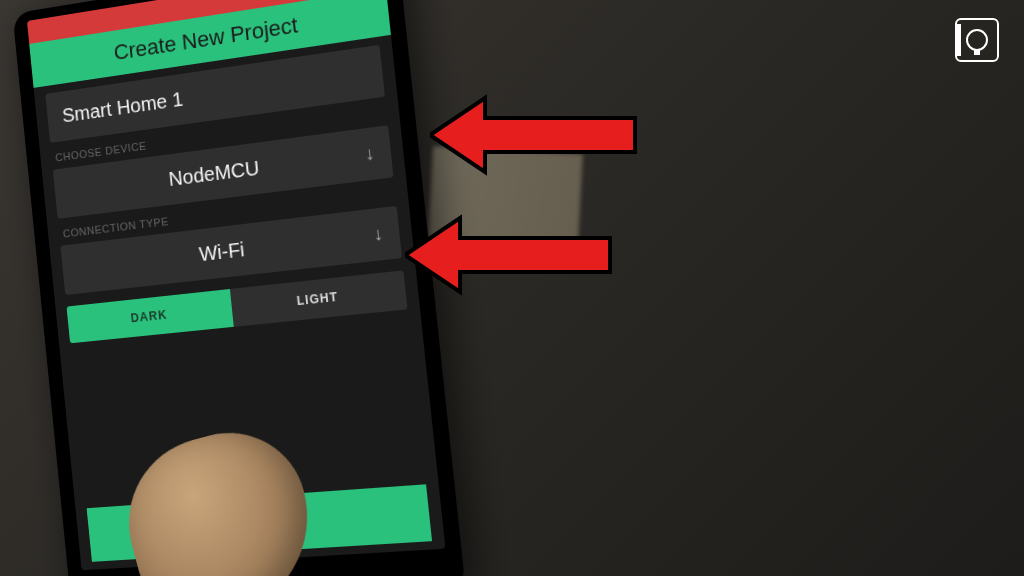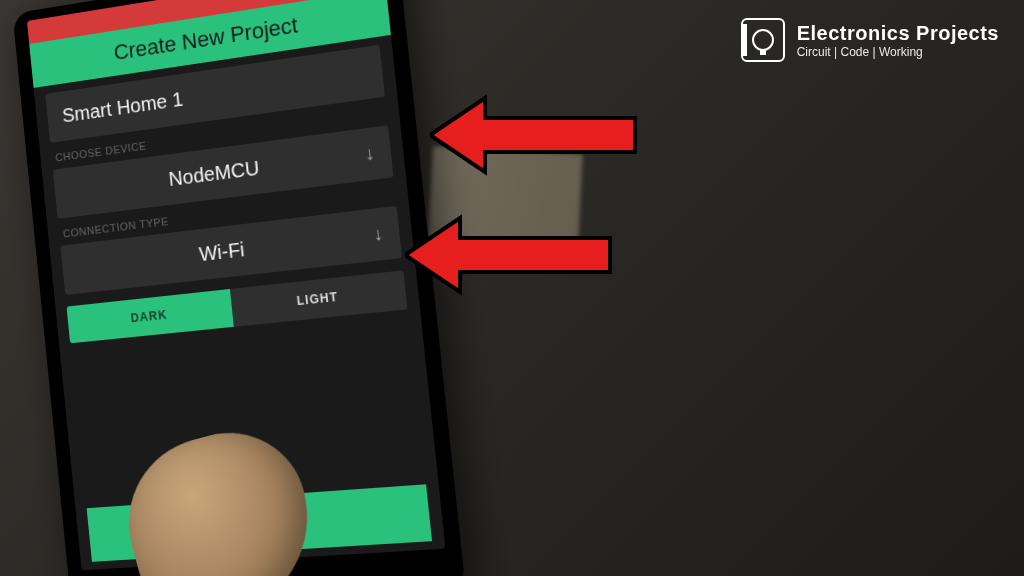--- a/index.html
+++ b/index.html
@@ -274,17 +274,13 @@
 <div class="arrow arrow-2">
   <svg viewBox="0 0 210 90">
     <path d="M 0 45 L 55 8 L 55 28 L 205 28 L 205 62 L 55 62 L 55 82 Z" fill="#e61e1e" stroke="#000" stroke-width="4"></path>
   </svg>
 </div>
 
 <div class="watermark">
   <div class="wm-icon">
     <div class="wm-bulb"></div>
   </div>
-  <div class="wm-text">
-    <div class="wm-title">Electronics Projects</div>
-    <div class="wm-sub">Circuit | Code | Working</div>
-  </div>
 </div>
 
 </body></html>

